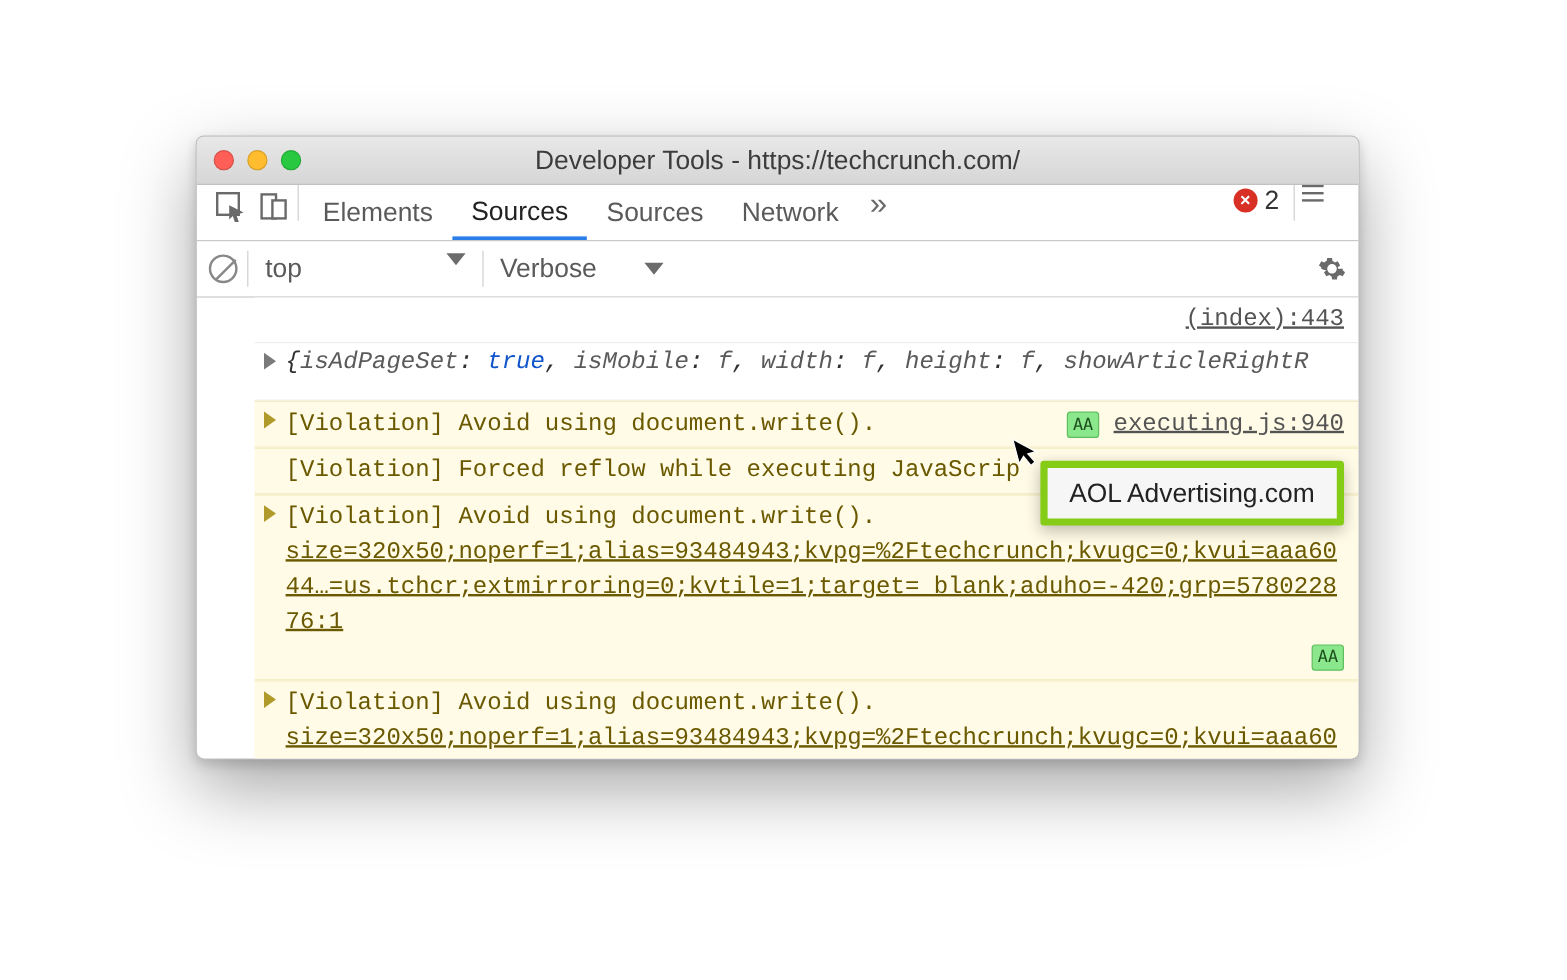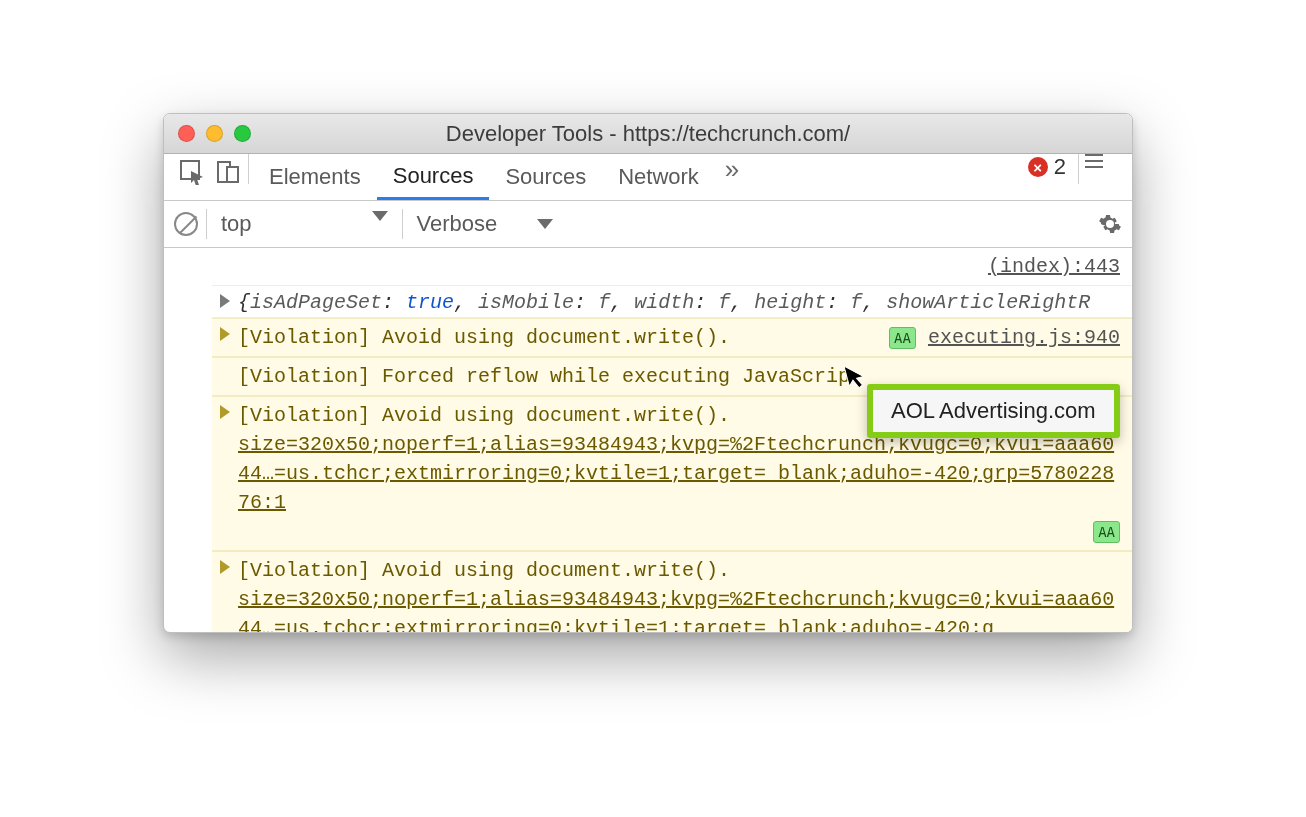--- a/index.html
+++ b/index.html
@@ -214,21 +214,21 @@
         </svg>
     </div>
   </div>
 
   <div class="console">
 
     <div class="row">
       <div class="srclink">(index):443</div>
     </div>
 
-    <div class="row" style="padding-top:2px; padding-bottom:0;">
+    <div class="row" style="padding-top:2px; padding-bottom:16px;">
       <div class="twist"></div>
       <span class="obj">
         <span>{</span><span class="key">isAdPageSet</span><span>: </span><span class="true">true</span><span>, </span><span class="key">isMobile</span><span>: </span><span class="fn">f</span><span>, </span><span class="key">width</span><span>: </span><span class="fn">f</span><span>, </span><span class="key">height</span><span>: </span><span class="fn">f</span><span>, </span><span class="key">showArticleRightR</span>
       </span>
     </div>
 
     <div class="row warn">
       <div class="twist"></div>
       <span class="rightinline">
         <span class="badge-aa">AA</span>

